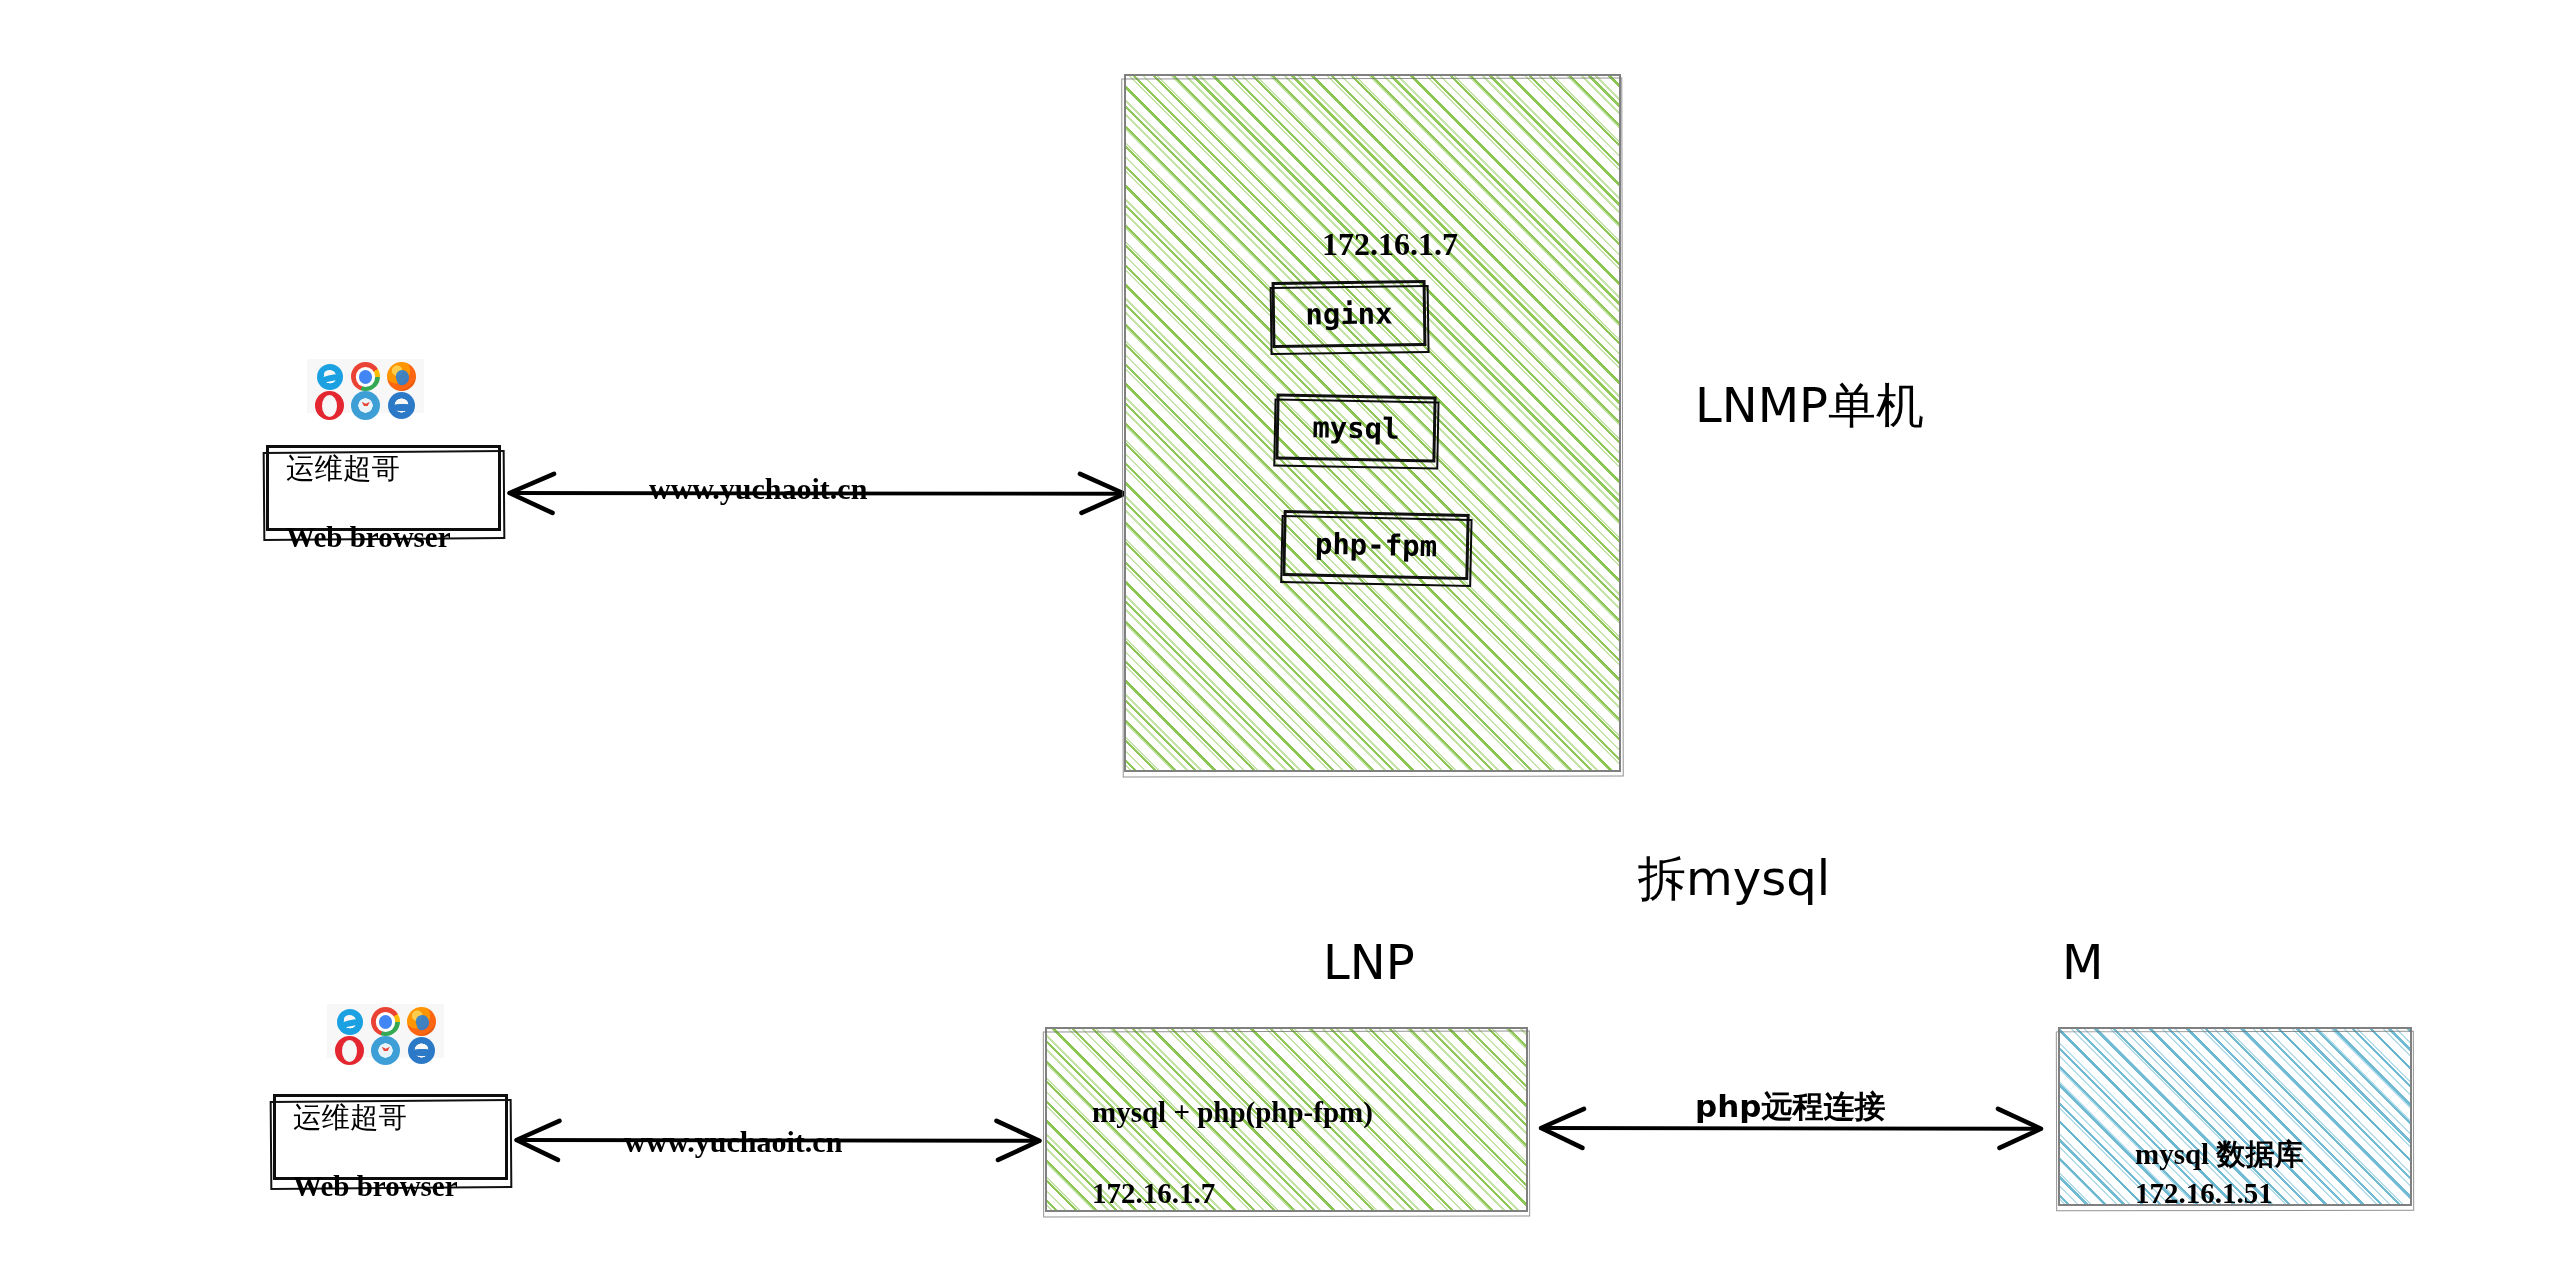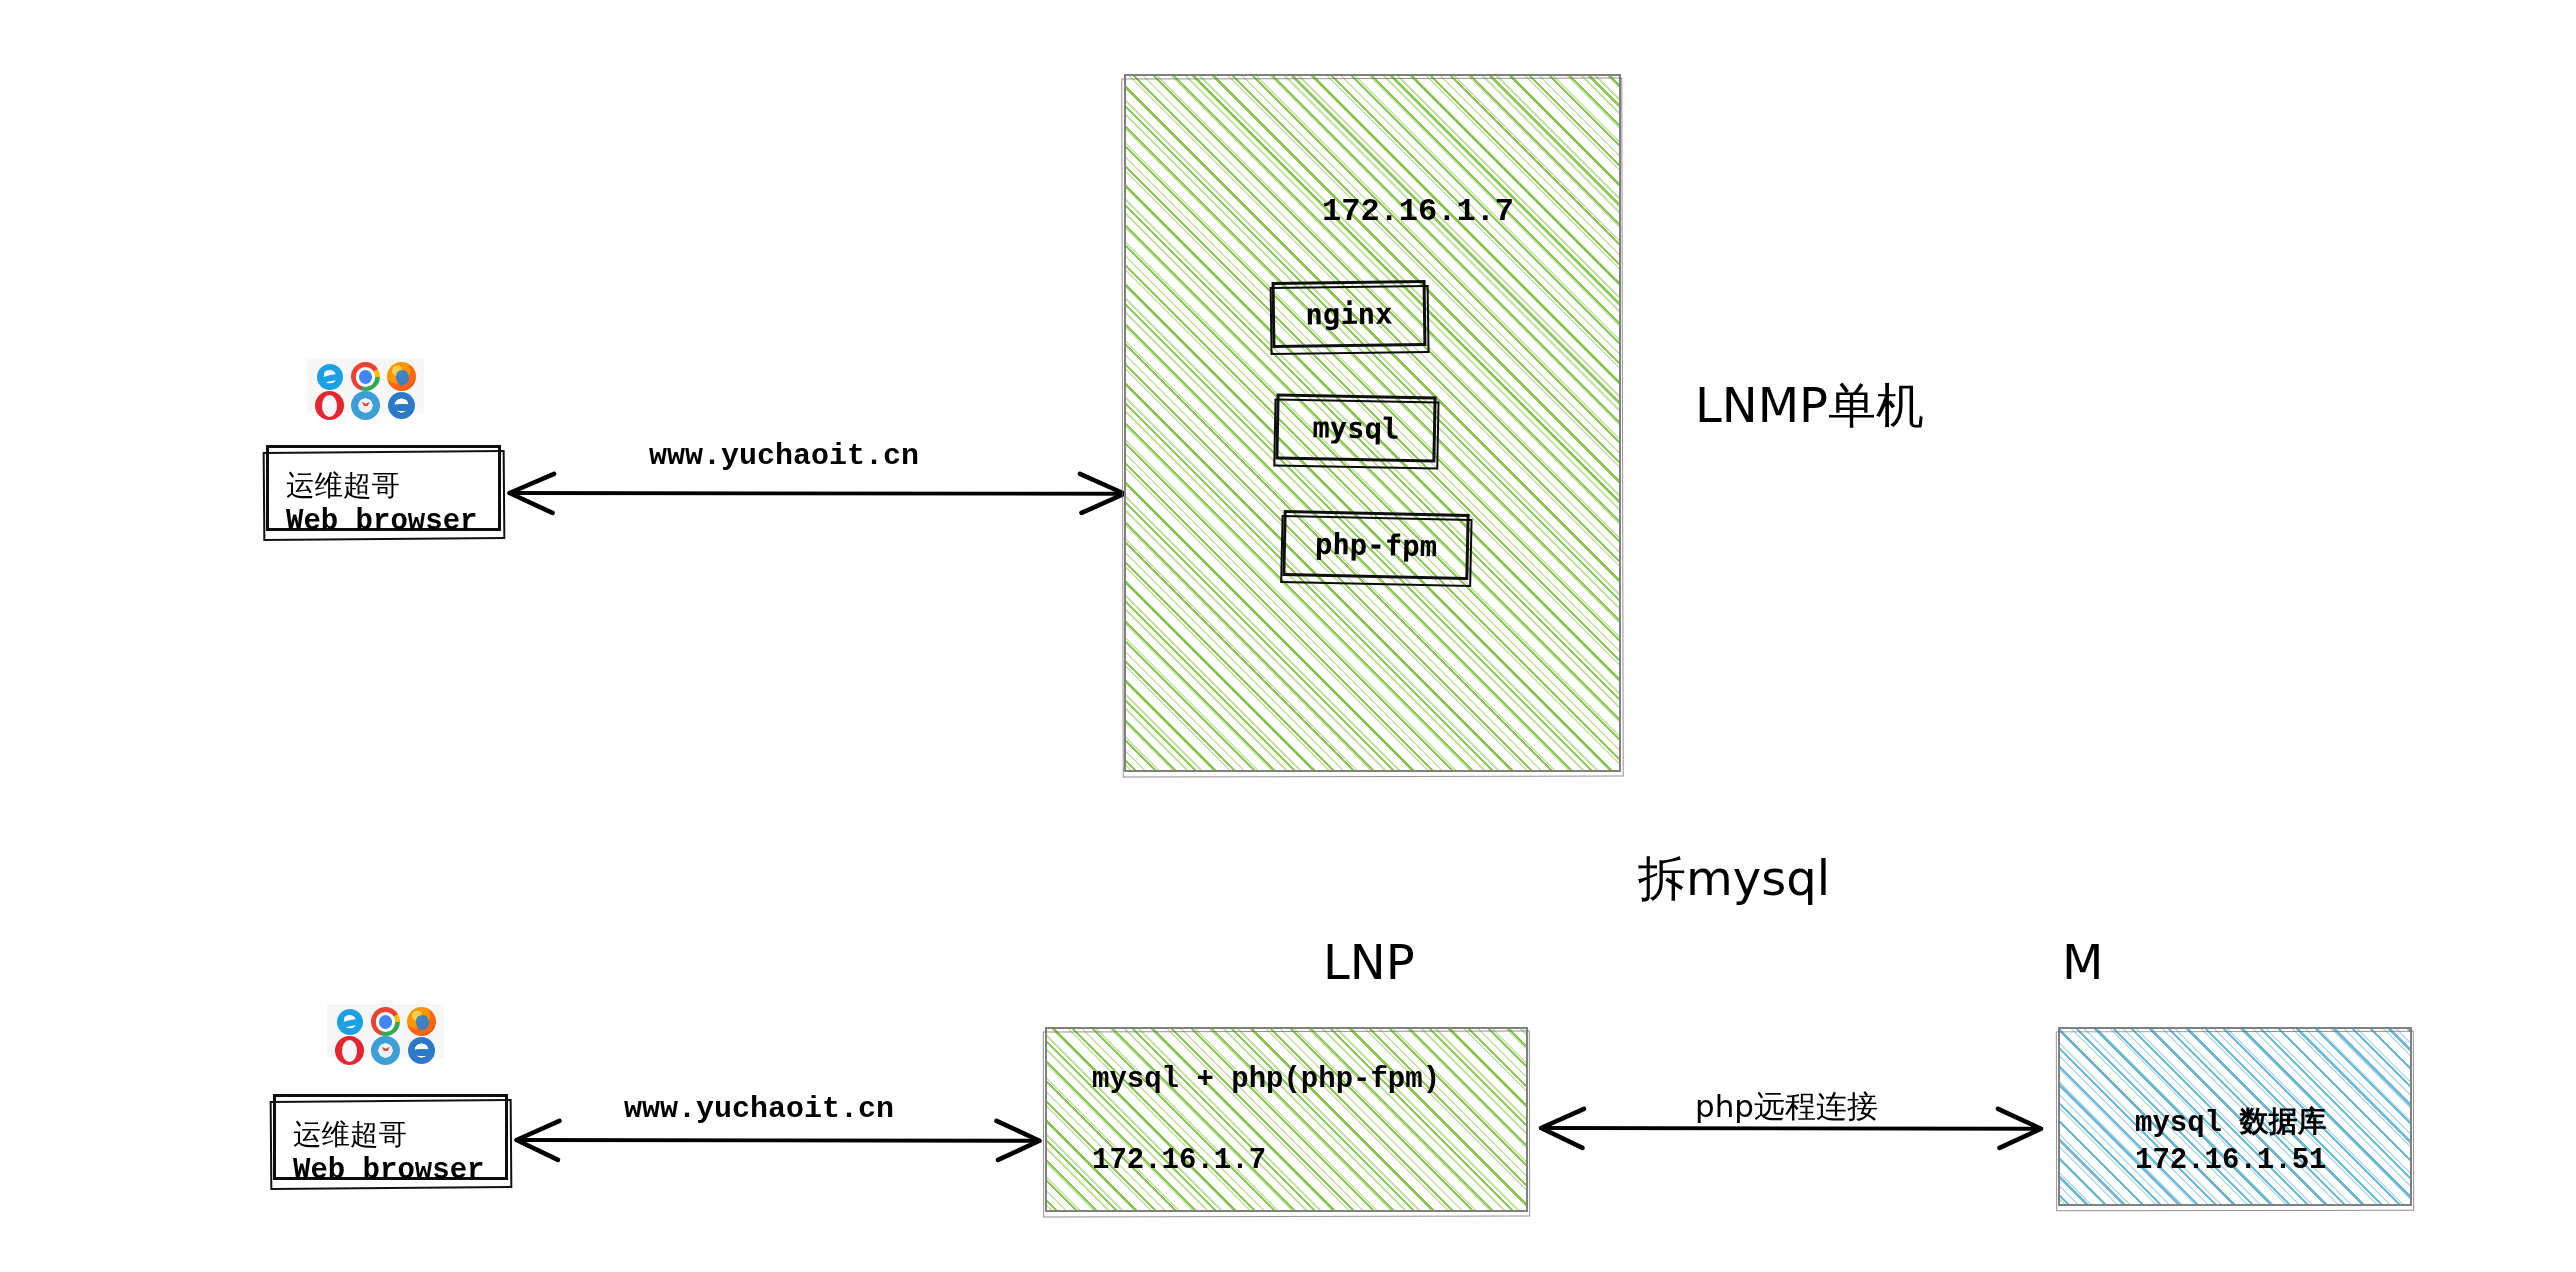--- a/index.html
+++ b/index.html
@@ -23,21 +23,21 @@
     width:calc(100% + 9.2px);height:calc(100% + 4.6px);
     border:2.3px solid #111;
     transform:rotate(-0.45deg);
     pointer-events:none;
   }
   .bx-line{
     position:relative;z-index:2;
     color:#000;line-height:1.22;white-space:nowrap;
   }
   .cn{font-family:"DejaVu Sans","Liberation Sans",sans-serif;font-weight:500;margin-top:32px;}
-  .mono{font-family:Liberation Mono, monospace;font-weight:700;}
+  .mono{font-family:Liberation Serif, serif;font-weight:700;margin-top:33px;}
 
   
   .hatch{
     position:absolute;box-sizing:border-box;
     border:2.3px solid #808080;
     background-color:#ffffff;
   }
   .hatch-green{
     background-image:
       repeating-linear-gradient(45deg,
@@ -284,21 +284,21 @@
   <div class="label mono" style="left:1092px;top:1063px;font-size:29px;font-weight:700;">mysql + php(php-fpm)</div>
   <div class="label mono" style="left:1092px;top:1144px;font-size:29px;font-weight:700;">172.16.1.7</div>
 
   <div class="arrow" style="left:1537px;top:1105px;width:508px;height:46px;">
     <svg width="508" height="46" viewBox="0 0 660 60">
       <path d="M4 30 L656 31" stroke="#000" stroke-width="5" fill="none" stroke-linecap="round"></path>
       <path d="M60 5 L4 30 L58 56" stroke="#000" stroke-width="6" fill="none" stroke-linecap="round" stroke-linejoin="round"></path>
       <path d="M600 5 L656 31 L602 56" stroke="#000" stroke-width="6" fill="none" stroke-linecap="round" stroke-linejoin="round"></path>
     </svg>
   </div>
-  <div class="label sans" style="left:1695px;top:1086px;font-size:31px;font-weight:400;">php远程连接</div>
+  <div class="label sans" style="left:1695px;top:1086px;font-size:31px;font-weight:700;">php远程连接</div>
 
   <div class="label sans" style="left:2062px;top:934px;font-size:48px;font-weight:400;">M</div>
 
   <div class="hatch hatch-blue" style="left:2058px;top:1027px;width:354px;height:179px;"></div>
   <div class="label mono" style="left:2135px;top:1102px;font-size:29px;font-weight:700;">mysql 数据库</div>
   <div class="label mono" style="left:2135px;top:1144px;font-size:29px;font-weight:700;">172.16.1.51</div>
 
 </div>
 
 

